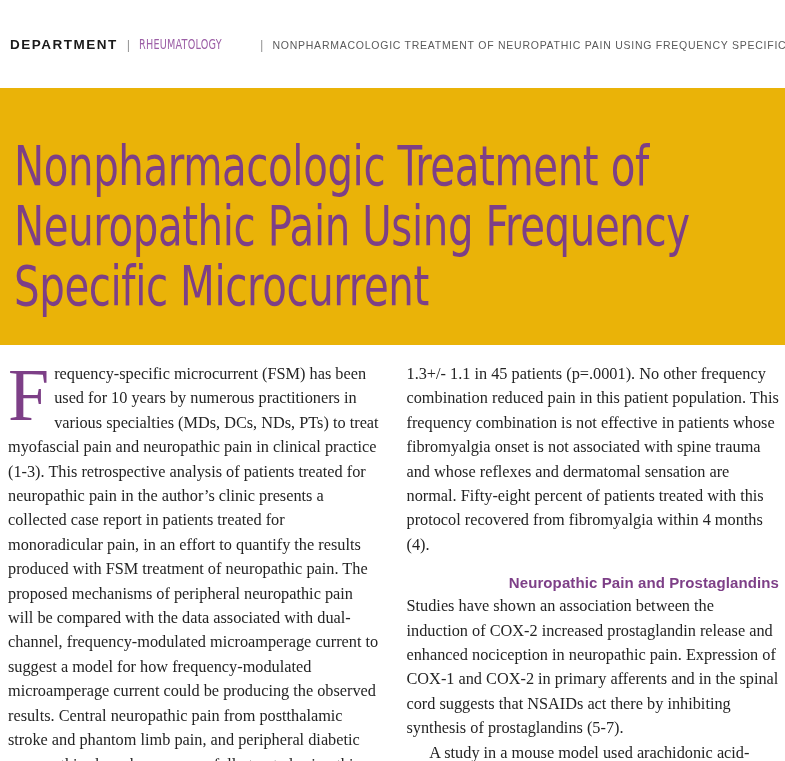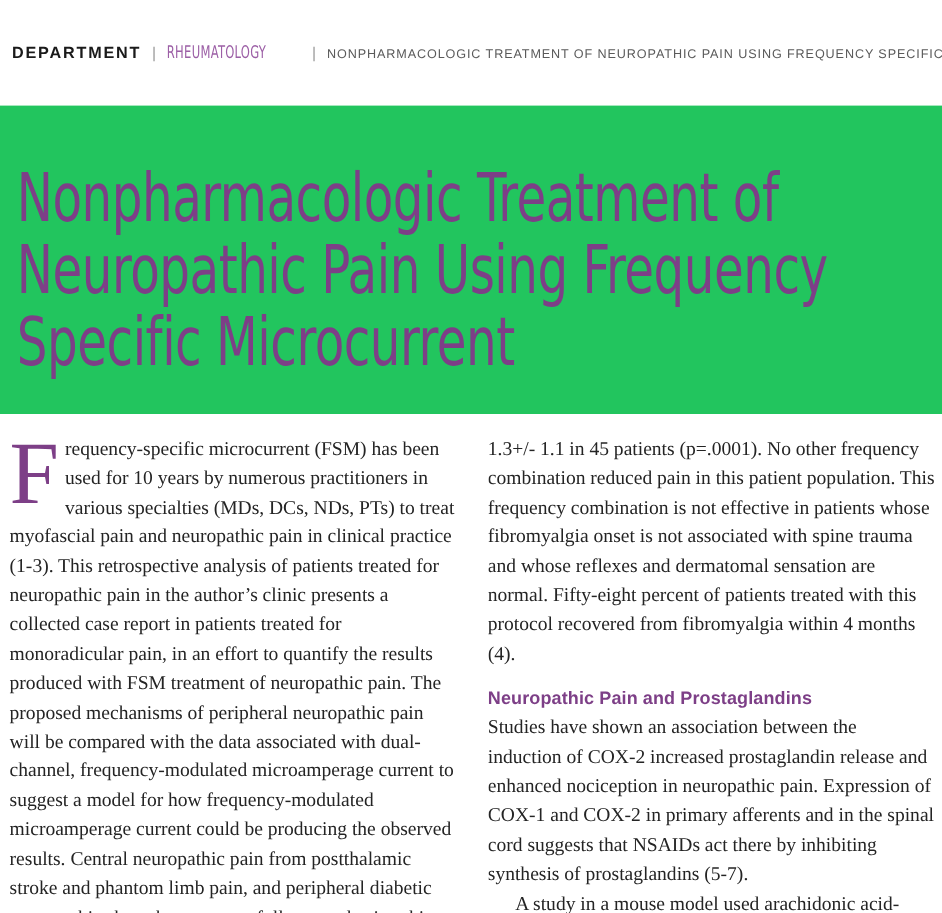--- a/index.html
+++ b/index.html
@@ -63,21 +63,21 @@
     color: #5a5a5a;
   }
 
   
   .banner {
     position: absolute;
     left: 0;
     top: 88px;
     width: 785px;
     height: 257px;
-    background: #22c55e;
+    background: #eab308;
     box-sizing: border-box;
     padding-left: 14px;
   }
   .headline {
     position: absolute;
     left: 14px;
     top: 10px;
     width: 740px;
     color: #7d3f87;
     font-family: "DejaVu Sans Condensed", "Liberation Sans Narrow", "Liberation Sans", sans-serif;
@@ -144,20 +144,21 @@
     font-weight: normal;
   }
   .subhead {
     font-family: "Liberation Sans", "DejaVu Sans", sans-serif;
     font-weight: bold;
     font-size: 15px;
     color: #7d3f87;
     letter-spacing: 0.1px;
     margin: 16px 0 1px 0;
     line-height: 20px;
+    text-align: right;
   }
 </style>
 </head>
 <body>
 
 <div class="runninghead">
   <div class="rh-inner">
     <span class="rh-department">DEPARTMENT</span>
     <span class="rh-sep">|</span>
     <span class="rh-section">RHEUMATOLOGY</span>

